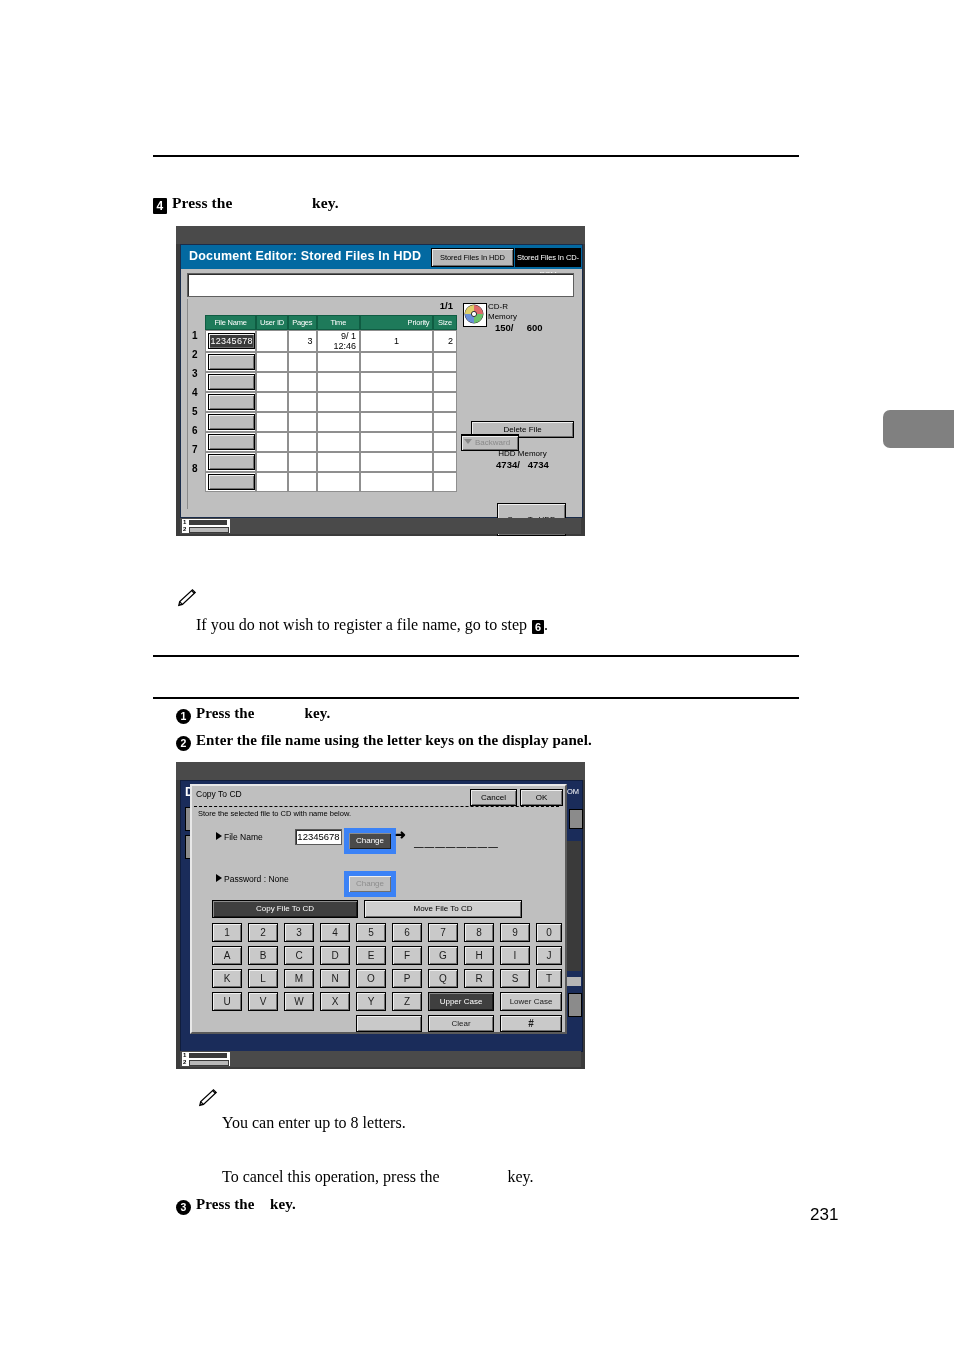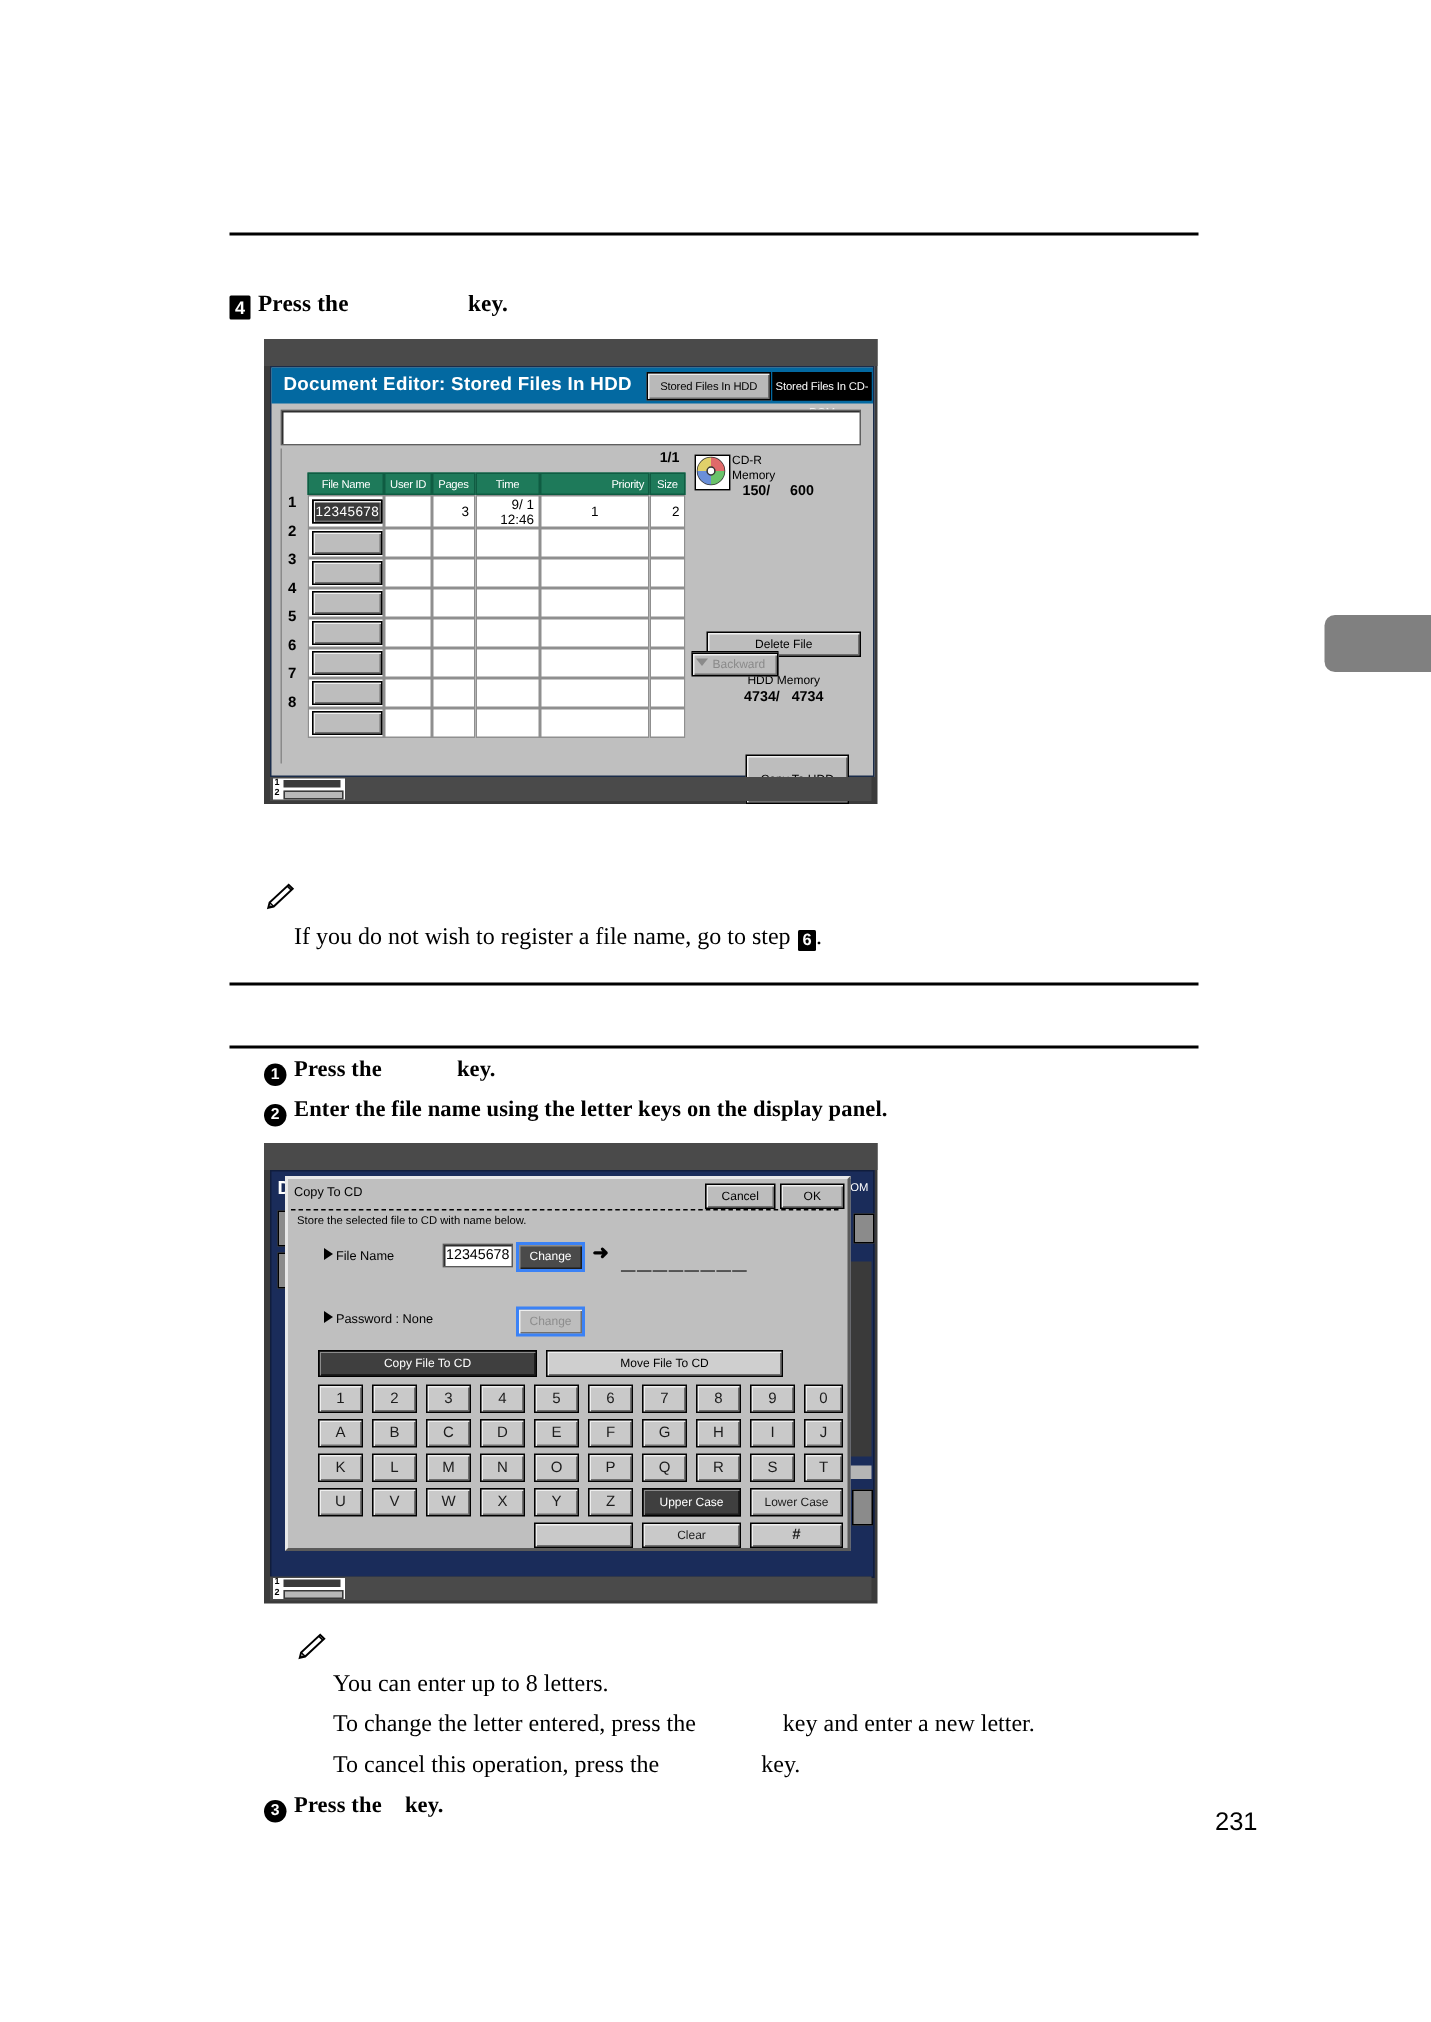--- a/index.html
+++ b/index.html
@@ -127,21 +127,21 @@
   .okbtn{position:absolute;top:1px;height:15px;background:#bdbdbd;border:1px solid #000;
     font-size:8px;text-align:center;line-height:15px;color:#000;
     box-shadow:inset 1px 1px 0 #efefef, inset -1px -1px 0 #6f6f6f;}
 
   .fieldrow{position:absolute;font-size:8.5px;color:#000;}
   .tri{display:inline-block;width:0;height:0;border-top:4px solid transparent;
     border-bottom:4px solid transparent;border-left:6px solid #000;
     vertical-align:0px;margin-right:2px;}
   .valbox{position:absolute;background:#fff;border:1px solid #5a5a5a;
     box-shadow:inset 1px 1px 0 #2e2e2e;font-size:9.5px;color:#000;text-align:center;}
-  .chgbtn{position:absolute;height:16px;background:#4a4a4a;color:#fff;border:2px solid #3b82f6;
+  .chgbtn{position:absolute;height:16px;background:#4a4a4a;color:#fff;border:5px solid #3b82f6;
     font-size:8px;text-align:center;line-height:16px;
     box-shadow:inset 1px 1px 0 #8c8c8c, inset -1px -1px 0 #1d1d1d;}
   .chgbtn.dis{background:#bdbdbd;color:#8d8d8d;
     box-shadow:inset 1px 1px 0 #efefef, inset -1px -1px 0 #6f6f6f;}
   .rarrow{position:absolute;font-size:13px;color:#000;font-weight:bold;}
   .dashes{position:absolute;font-size:16px;color:#000;letter-spacing:1px;
     font-family:"Liberation Mono",monospace;font-weight:bold;}
 
   .wbtn{position:absolute;height:16px;border:1px solid #000;font-size:8px;
     text-align:center;line-height:16px;}
@@ -436,20 +436,19 @@
   </div>
 
   <svg class="pencil" style="left:197px;top:1088px;" viewBox="0 0 24 22">
     <path d="M3 19 L7 18 L21 5 L18 2 L4 15 Z" fill="#fff" stroke="#000" stroke-width="1.4"></path>
     <path d="M4 15 L7 18" stroke="#000" stroke-width="1.2"></path>
     <path d="M17 3 L20 6" stroke="#000" stroke-width="1.2"></path>
     <path d="M3 19 L6 18.2 L4.8 17 Z" fill="#000"></path>
   </svg>
 
   <div class="note-text" style="left:222px;top:1114px;">You can enter up to 8 letters.</div>
-  <div class="note-text" style="left:222px;top:1141px;"><span>To change the letter entered, press the</span><span style="display:inline-block;width:58px;"></span><span>key and enter a new letter.</span></div>
   <div class="note-text" style="left:222px;top:1168px;"><span>To cancel this operation, press the</span><span style="display:inline-block;width:68px;"></span><span>key.</span></div>
 
   <div class="step-line" style="left:176px;top:1196px;font-size:15px;"><span class="numcirc">3</span><span>Press the</span><span>    </span><span>key.</span></div>
 
   <div class="pageno" style="left:810px;top:1205px;">231</div>
 
 </div>
 
 </body></html>

